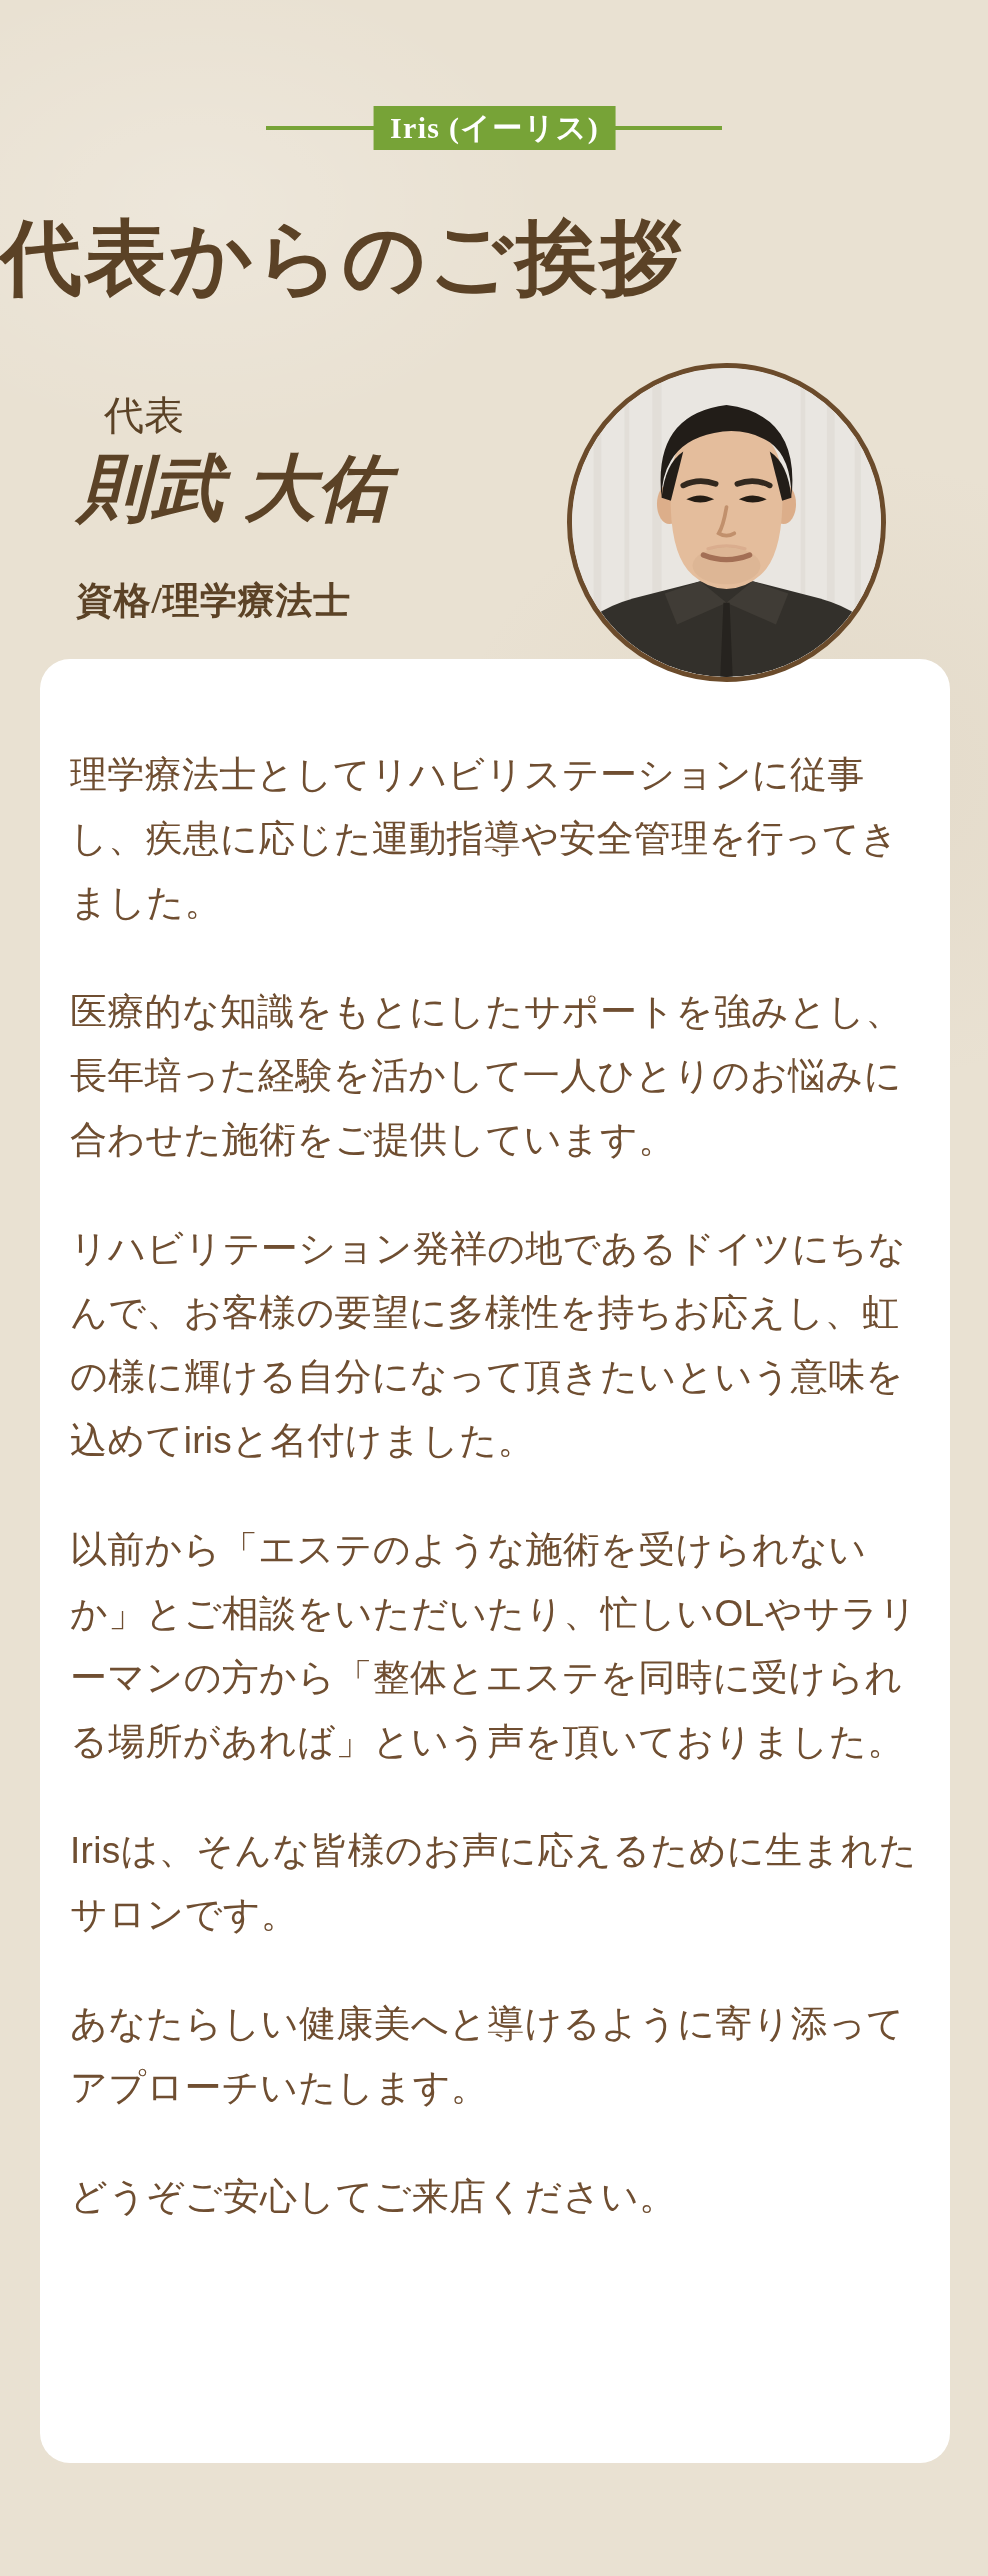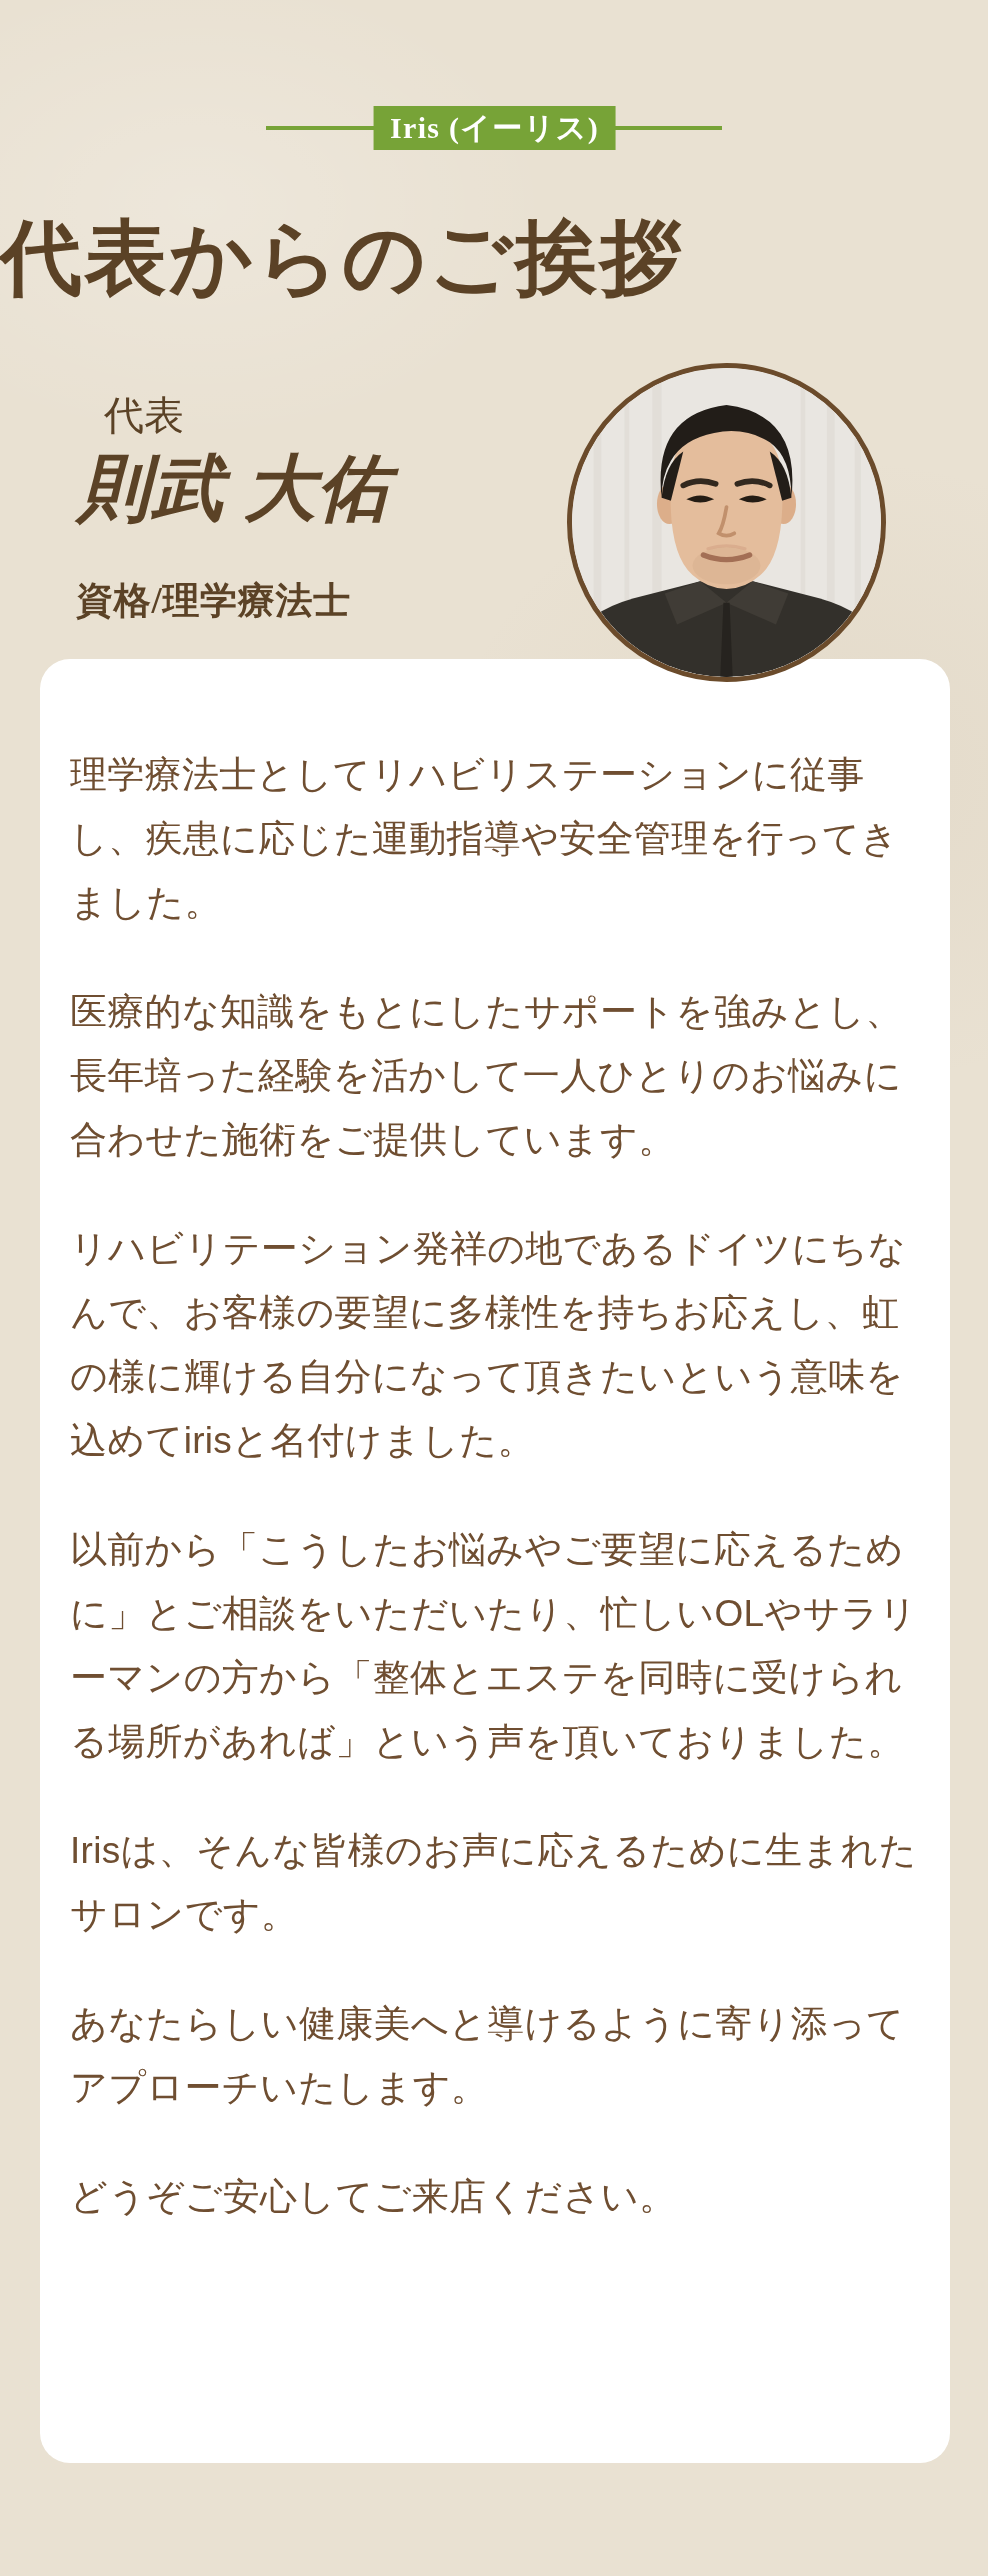--- a/index.html
+++ b/index.html
@@ -143,21 +143,21 @@
 
   <div class="card">
     <div>
 
         <p>理学療法士としてリハビリステーションに従事し、疾患に応じた運動指導や安全管理を行ってきました。</p>
 
         <p>医療的な知識をもとにしたサポートを強みとし、長年培った経験を活かして一人ひとりのお悩みに合わせた施術をご提供しています。</p>
 
         <p>リハビリテーション発祥の地であるドイツにちなんで、お客様の要望に多様性を持ちお応えし、虹の様に輝ける自分になって頂きたいという意味を込めてirisと名付けました。</p>
 
-        <p>以前から「こうしたお悩みやご要望に応えるために」とご相談をいただいたり、忙しいOLやサラリーマンの方から「整体とエステを同時に受けられる場所があれば」という声を頂いておりました。</p>
+        <p>以前から「エステのような施術を受けられないか」とご相談をいただいたり、忙しいOLやサラリーマンの方から「整体とエステを同時に受けられる場所があれば」という声を頂いておりました。</p>
 
 
         <p>Irisは、そんな皆様のお声に応えるために生まれたサロンです。</p>
 
         <p>あなたらしい健康美へと導けるように寄り添ってアプローチいたします。</p>
 
         <p>どうぞご安心してご来店ください。</p>
       </div>
   </div>
 

